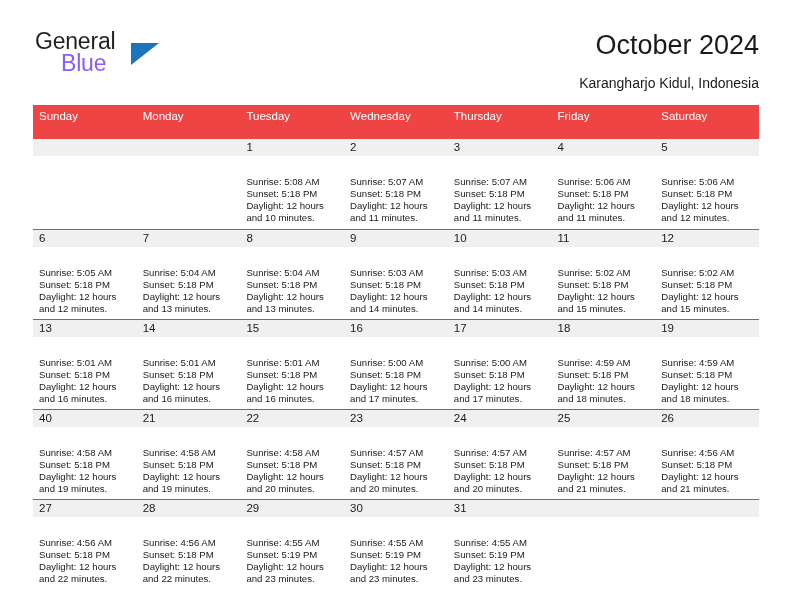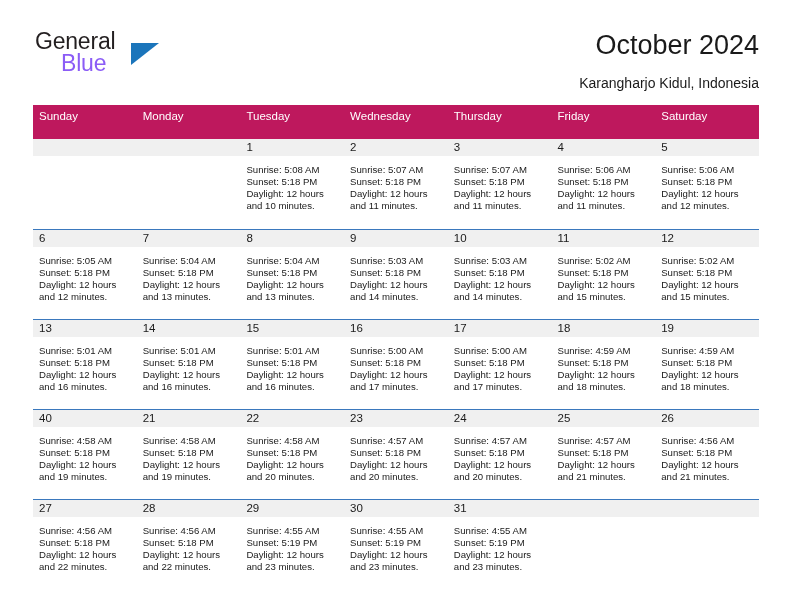--- a/index.html
+++ b/index.html
@@ -93,21 +93,21 @@
   .calendar {
     position: absolute;
     left: 33px;
     top: 105px;
     width: 726px;
     border-collapse: collapse;
     table-layout: fixed;
   }
 
   .calendar th {
-    background: #be185d;
+    background: #ef4444;
     color: #ffffff;
     font-size: 11.5px;
     font-weight: normal;
     text-align: left;
     padding: 5px 0 17px 6px;
     height: 19px;
     box-sizing: border-box;
     border: none;
   }
 
@@ -131,21 +131,21 @@
     box-sizing: border-box;
     font-size: 11.5px;
     color: #1a1a1a;
     line-height: 15px;
   }
   .daynum-band.empty {
     color: transparent;
   }
 
   .cell-body {
-    padding: 8px 5px 0 6px;
+    padding: 20px 5px 0 6px;
     font-size: 9.6px;
     line-height: 12.1px;
     color: #1a1a1a;
   }
   .cell-body div {
     white-space: nowrap;
   }
   .cell-empty .daynum-band {
     background: #f0f0f0;
   }

